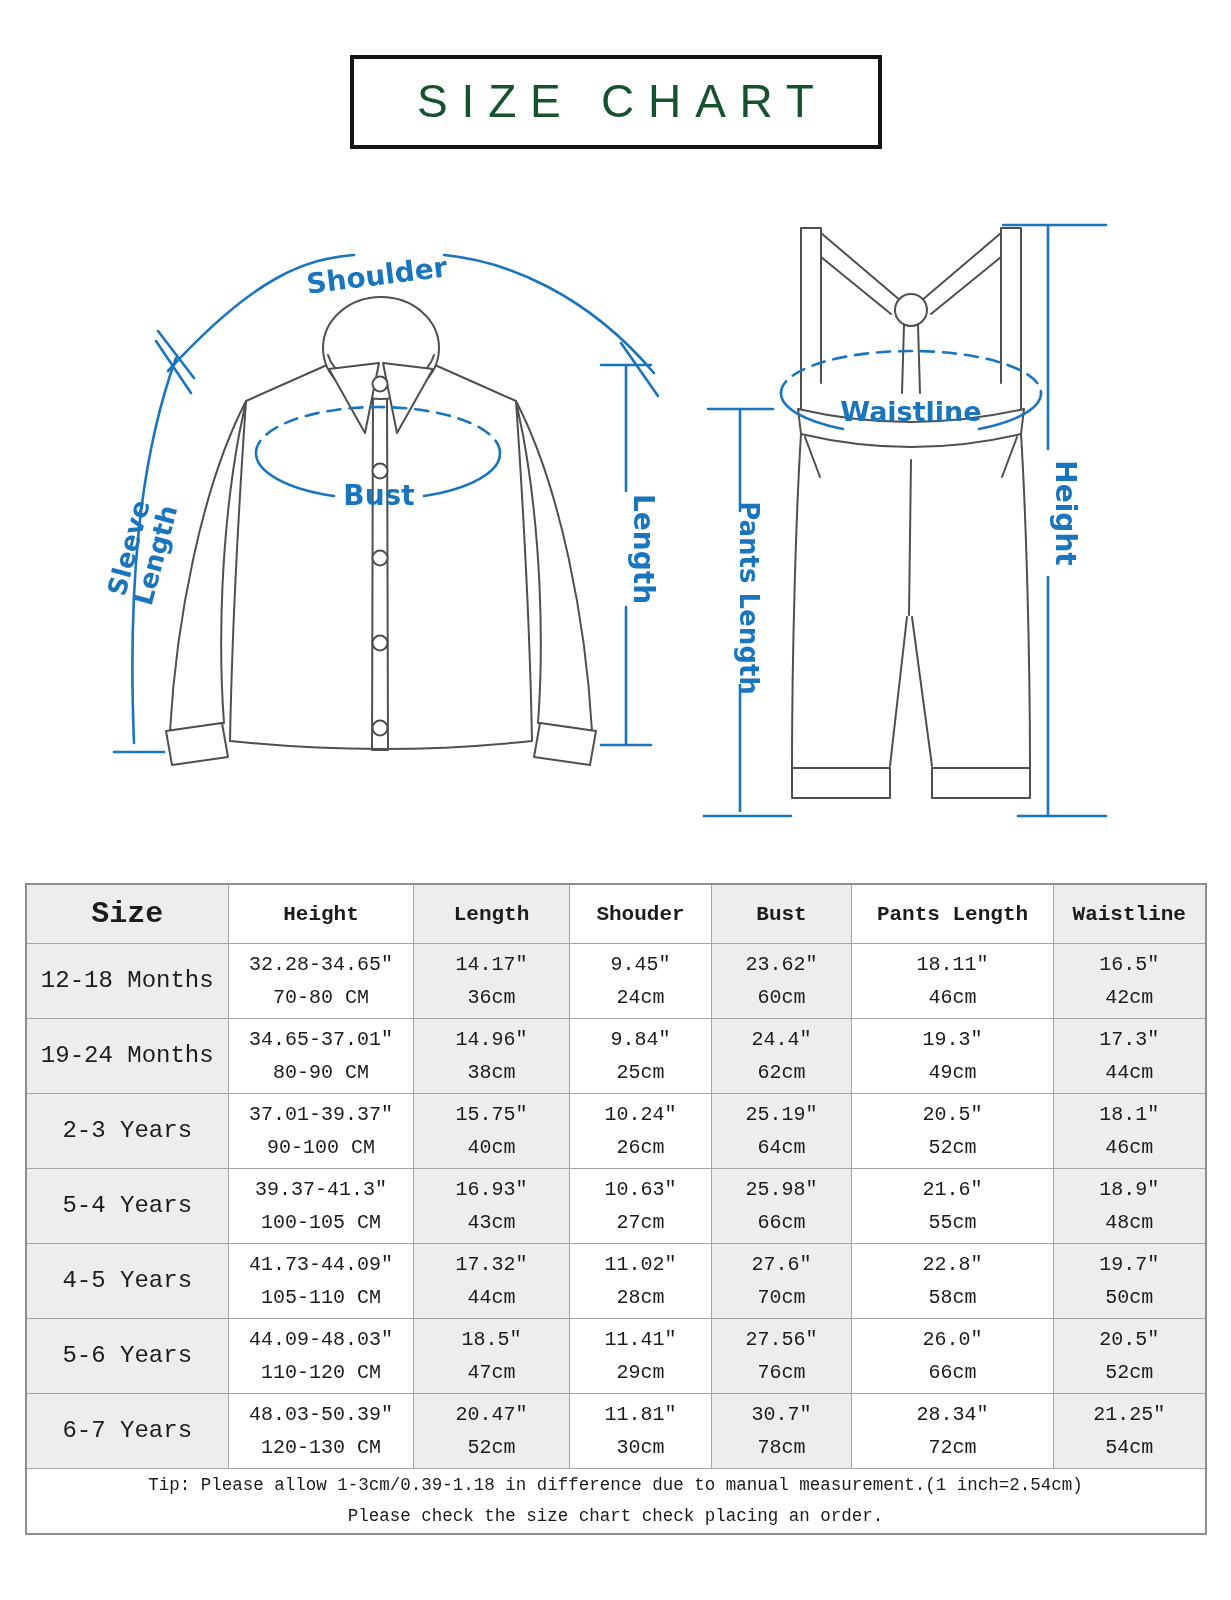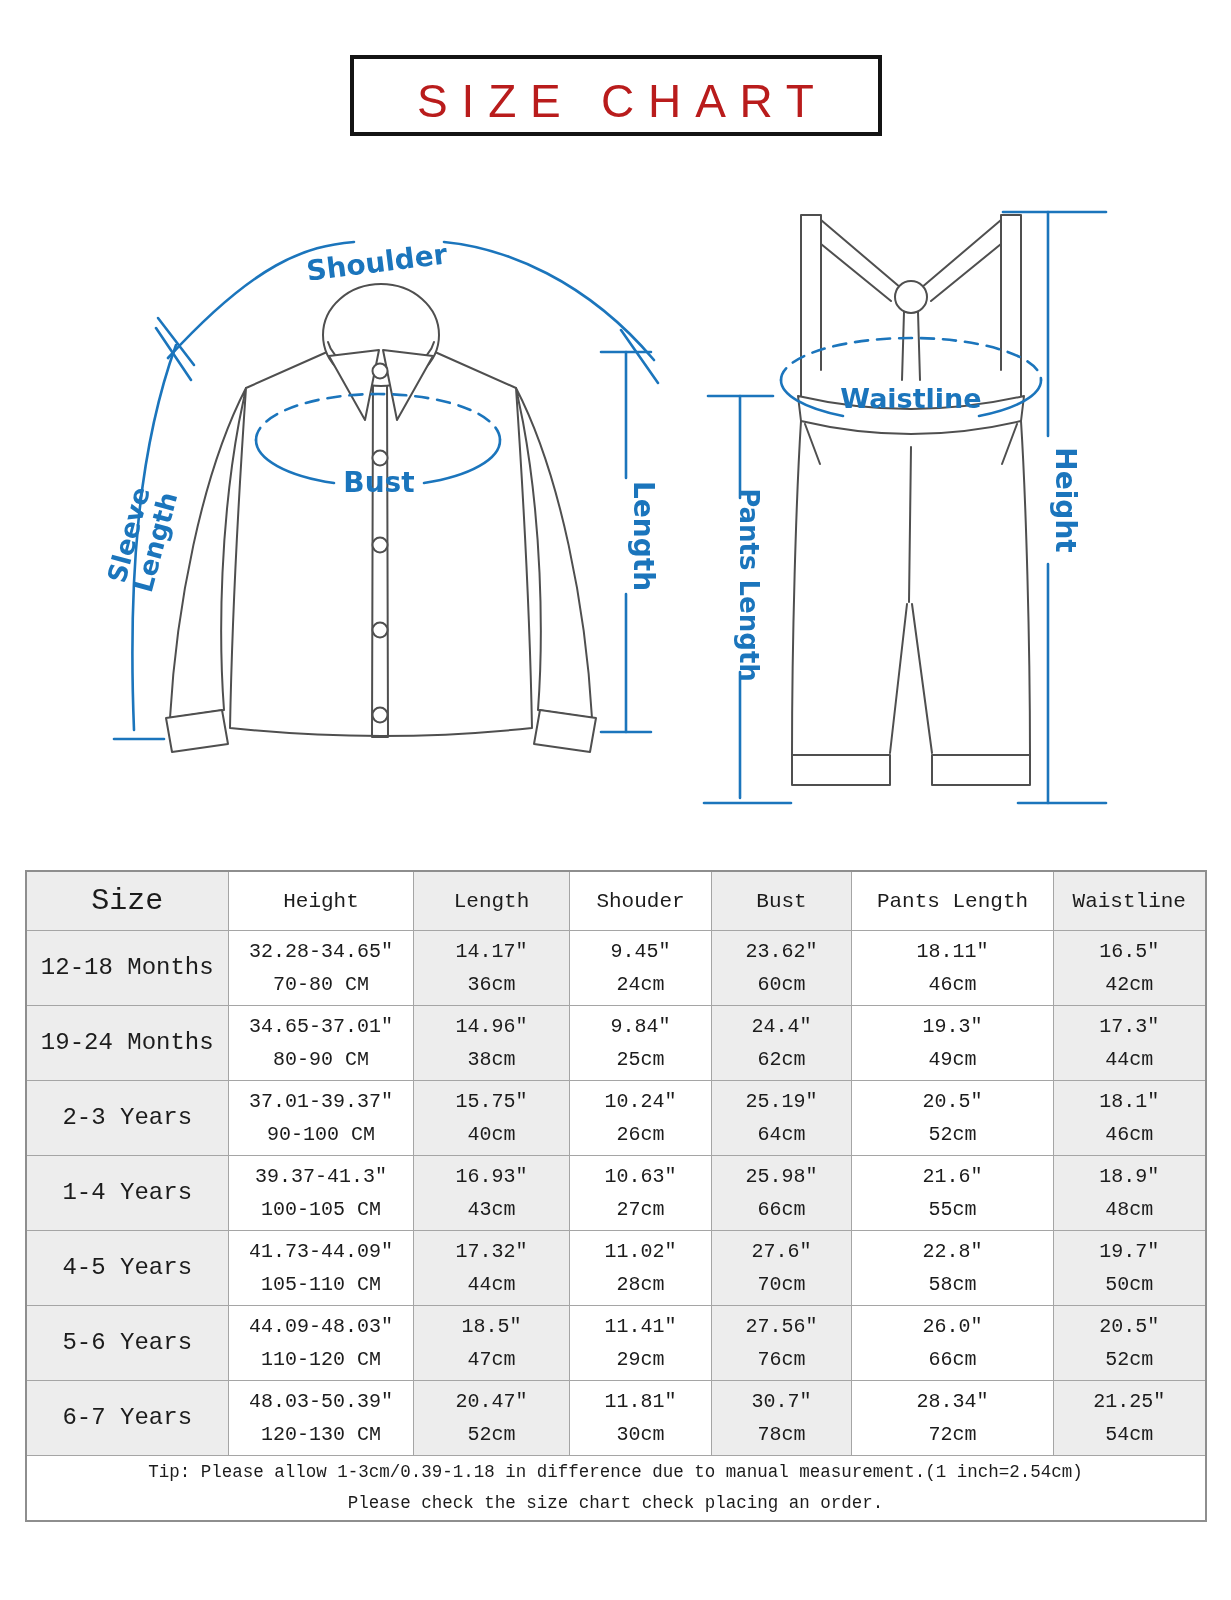--- a/index.html
+++ b/index.html
@@ -1,22 +1,22 @@
 <!DOCTYPE html>
 <html><head>
 <meta charset="utf-8">
 <style>
   html,body{margin:0;padding:0;background:#fff;width:1231px;height:1600px;overflow:hidden;}
   body{font-family:"Liberation Mono","DejaVu Sans Mono",monospace;color:#1c1c1c;}
 
   .title-box{
     width:524px;margin:55px auto 0;border:4px solid #141414;
-    text-align:center;padding:15px 0 4px;
+    text-align:center;padding:15px 0 17px;
     font-family:"Liberation Sans","DejaVu Sans",sans-serif;
-    font-size:46px;letter-spacing:0.30em;text-indent:0.30em;color:#b91c1c;
+    font-size:46px;letter-spacing:0.30em;text-indent:0.30em;color:#14532d;
   }
 
   .diagrams{position:relative;height:724px;}
   .diagrams svg{position:absolute;}
   #shirt-svg{left:106px;top:104px;}
   #pants-svg{left:688px;top:64px;}
 
   .garment{stroke:#4f4f4f;stroke-width:2;fill:none;stroke-linejoin:round;stroke-linecap:round;}
   .garment-fill{stroke:#4f4f4f;stroke-width:2;fill:#ffffff;stroke-linejoin:round;}
   .blue{stroke:#1b75bc;stroke-width:2.6;fill:none;stroke-linecap:round;}
@@ -24,21 +24,21 @@
   .dlabel{font-family:"DejaVu Sans","Liberation Sans",sans-serif;font-weight:bold;fill:#1b75bc;}
 
   table.size-table{
     width:1180px;margin:10px auto 0;border-collapse:collapse;table-layout:fixed;
     border:2px solid #8e8e8e;
   }
   .size-table th,.size-table td{
     border:1px solid #a5a5a5;text-align:center;vertical-align:middle;
     font-family:"Liberation Mono","DejaVu Sans Mono",monospace;font-weight:normal;
   }
-  .size-table thead th{height:56px;font-size:21px;}
+  .size-table thead th{height:56px;font-size:21px;font-weight:bold;}
   .size-table thead th.size-head{font-size:30px;}
   .size-table tbody td{height:72px;font-size:20px;line-height:1.65;}
   .size-table td.size-cell{font-size:24px;}
   .stripe{background:#ededed;}
   .tip-row td{height:62px;font-size:17.5px;line-height:1.75;background:#fff;text-align:center;}
 </style>
 </head>
 <body>
 
 <div class="title-box">SIZE CHART</div>
@@ -228,21 +228,21 @@
         <td>
           <div>20.5″</div>
           <div>52cm</div>
         </td>
         <td class="stripe">
           <div>18.1″</div>
           <div>46cm</div>
         </td>
       </tr>
       <tr>
-        <td class="size-cell stripe">1-4 Years</td>
+        <td class="size-cell stripe">5-4 Years</td>
         <td>
           <div>39.37-41.3″</div>
           <div>100-105 CM</div>
         </td>
         <td class="stripe">
           <div>16.93″</div>
           <div>43cm</div>
         </td>
         <td>
           <div>10.63″</div>

